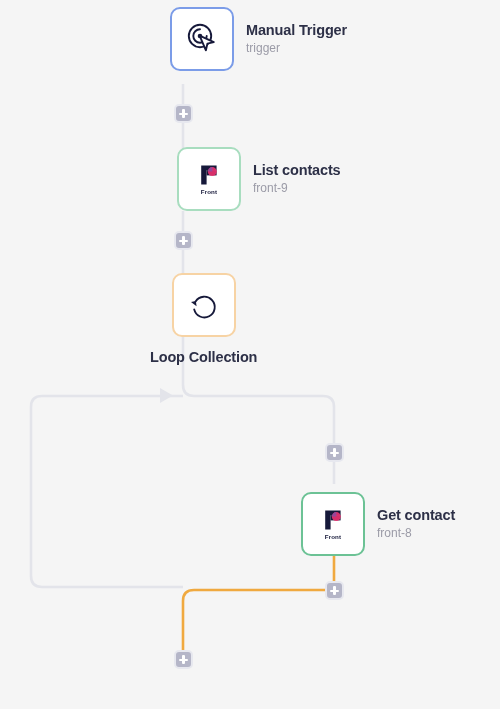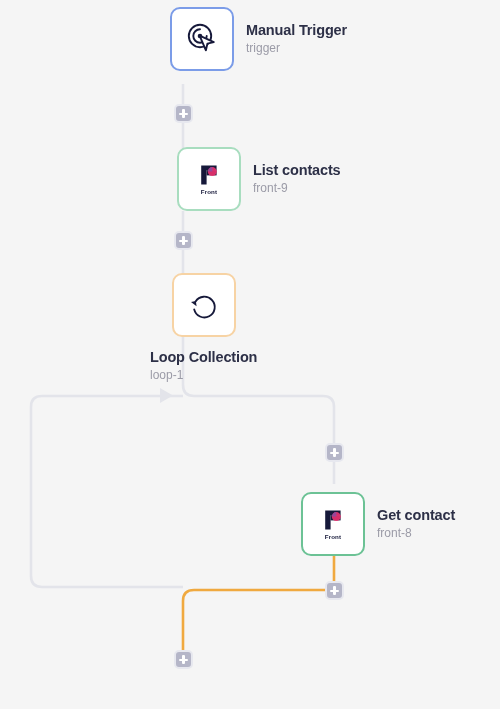--- a/index.html
+++ b/index.html
@@ -155,21 +155,20 @@
     <div class="node-box">
       <span class="icon-wrap">
         <svg width="34" height="34" viewBox="0 0 34 34" xmlns="http://www.w3.org/2000/svg">
           <path d="M8.6 13.4 A10.4 10.4 0 1 1 7.2 21.4" fill="none" stroke="#16193a" stroke-width="1.9" stroke-linecap="round"></path>
           <path d="M4.0 14.0 L8.8 13.0 L9.6 18.2 Z" fill="#16193a"></path>
         </svg>
       </span>
     </div>
     <div class="node-labels">
       <div class="node-title">Loop Collection</div>
-      <div class="node-sub">loop-1</div>
     </div>
   </div>
 
   <div class="plus" style="left:324.5px; top:443px;"></div>
 
   <div class="node front2" style="left:301px; top:492px;">
     <div class="node-box">
       <span class="icon-wrap">
         <span class="front-logo">
           <svg width="22" height="22" viewBox="0 0 22 22" xmlns="http://www.w3.org/2000/svg">

